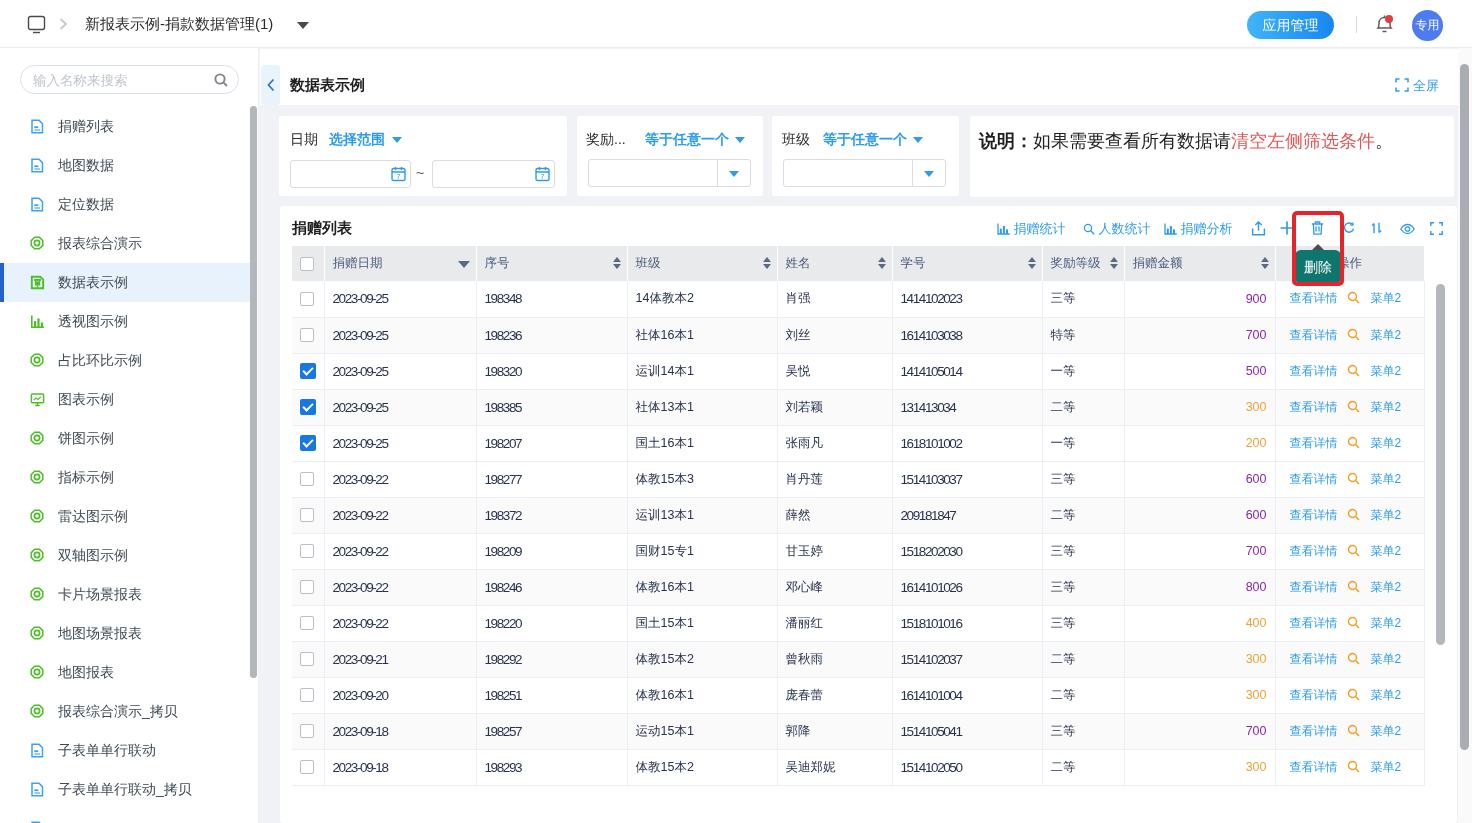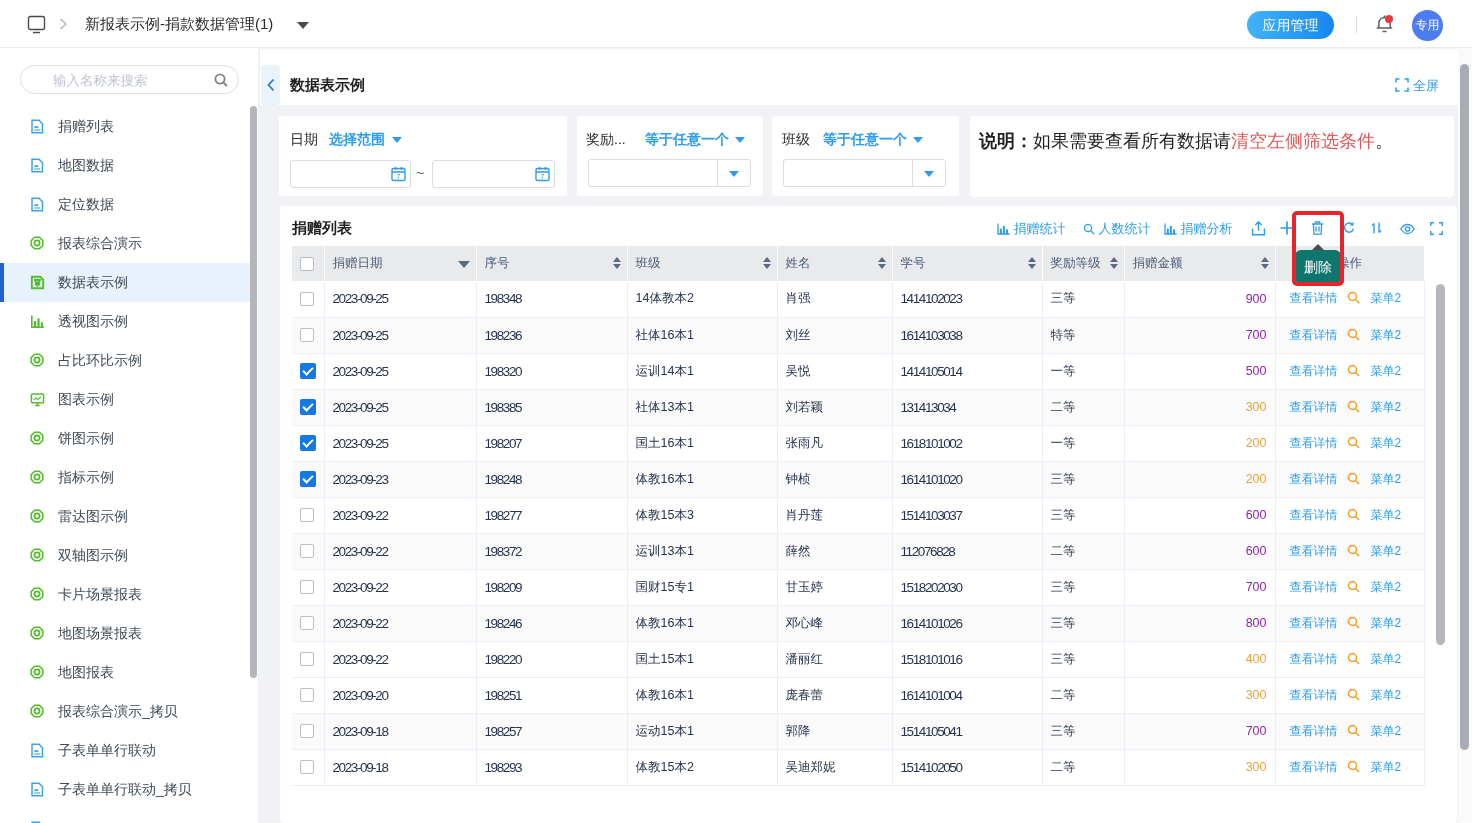--- a/index.html
+++ b/index.html
@@ -11,21 +11,21 @@
 #topbar { position:absolute; left:0; top:0; width:1472px; height:48px; background:#fff; border-bottom:1px solid #ebebeb; z-index:30; }
 #crumb { position:absolute; left:85px; top:0; height:41px; line-height:48px; font-size:15px; color:#2b2b2b; }
 #crumbcaret { position:absolute; left:297px; top:22px; width:0; height:0; border-left:6px solid transparent; border-right:6px solid transparent; border-top:7px solid #4a4a4a; }
 #appbtn { position:absolute; left:1247px; top:11px; width:87px; height:28px; border-radius:14px; background:linear-gradient(90deg,#41b4f9,#1787f1); color:#fff; font-size:14px; text-align:center; line-height:28px; }
 #topdiv { position:absolute; left:1356px; top:16px; width:1px; height:17px; background:#d8d8d8; }
 #avatar { position:absolute; left:1412px; top:10px; width:31px; height:31px; border-radius:50%; background:#4d7bf0; color:#fff; font-size:12px; text-align:center; line-height:31px; }
 
 
 #sidebar { position:absolute; left:0; top:48px; width:259px; height:775px; background:#fff; border-right:1px solid #eef0f2; z-index:20; }
 #search { position:absolute; left:20px; top:17px; width:219px; height:29px; border:1px solid #dcdfe6; border-radius:15px; }
-#search span { position:absolute; left:12px; top:6px; font-size:13.5px; color:#bfc4cd;margin-left:20px; }
+#search span { position:absolute; left:12px; top:6px; font-size:13.5px; color:#bfc4cd; }
 .mitem { position:absolute; left:0; width:250px; height:39px; }
 .mitem .ic { position:absolute; left:30px; top:12px; width:15px; height:15px; }
 .mitem .tx { position:absolute; left:58px; top:11px; font-size:14px; color:#3e4a54; white-space:nowrap; }
 .msel { background:#e7f2fc; }
 .msel .bar { position:absolute; left:0; top:0; width:4px; height:39px; background:#2463cf; }
 #sidescroll { position:absolute; left:250px; top:58px; width:7px; height:572px; background:#b3b6ba; border-radius:4px; }
 
 
 #chead { position:absolute; left:260px; top:49px; width:1212px; height:56px; background:#fff; z-index:5; }
 #backbtn { position:absolute; left:1px; top:16px; width:19px; height:40px; background:#e9f3fc; border-radius:4px; }
@@ -483,36 +483,20 @@
           <td>国土16本1</td>
           <td>张雨凡</td>
           <td class="num">1618101002</td>
           <td>一等</td>
           <td class="money"><span class="mo">200</span></td>
           <td style="padding-left:14px"><span class="oplink">查看详情</span><svg width="13" height="13" viewBox="0 0 13 13" style="vertical-align:-2px;margin:0 11px 0 9px">
               <circle cx="5.5" cy="5.5" r="4" fill="none" stroke="#f59a23" stroke-width="1.4"></circle>
               <path d="M8.5 8.5 L12 12" stroke="#f59a23" stroke-width="1.4"></path>
             </svg><span class="oplink">菜单2</span></td>
         </tr>
-        <tr class="alt">
-          <td style="padding-left:8px">
-            <div class="cbc"></div>
-          </td>
-          <td class="num">2023-09-23</td>
-          <td class="num">198248</td>
-          <td>体教16本1</td>
-          <td>钟桢</td>
-          <td class="num">1614101020</td>
-          <td>三等</td>
-          <td class="money"><span class="mo">200</span></td>
-          <td style="padding-left:14px"><span class="oplink">查看详情</span><svg width="13" height="13" viewBox="0 0 13 13" style="vertical-align:-2px;margin:0 11px 0 9px">
-              <circle cx="5.5" cy="5.5" r="4" fill="none" stroke="#f59a23" stroke-width="1.4"></circle>
-              <path d="M8.5 8.5 L12 12" stroke="#f59a23" stroke-width="1.4"></path>
-            </svg><span class="oplink">菜单2</span></td>
-        </tr>
         <tr>
           <td style="padding-left:8px">
             <div class="cb"></div>
           </td>
           <td class="num">2023-09-22</td>
           <td class="num">198277</td>
           <td>体教15本3</td>
           <td>肖丹莲</td>
           <td class="num">1514103037</td>
           <td>三等</td>
@@ -523,21 +507,21 @@
             </svg><span class="oplink">菜单2</span></td>
         </tr>
         <tr class="alt">
           <td style="padding-left:8px">
             <div class="cb"></div>
           </td>
           <td class="num">2023-09-22</td>
           <td class="num">198372</td>
           <td>运训13本1</td>
           <td>薛然</td>
-          <td class="num">112076828</td>
+          <td class="num">209181847</td>
           <td>二等</td>
           <td class="money"><span class="mp">600</span></td>
           <td style="padding-left:14px"><span class="oplink">查看详情</span><svg width="13" height="13" viewBox="0 0 13 13" style="vertical-align:-2px;margin:0 11px 0 9px">
               <circle cx="5.5" cy="5.5" r="4" fill="none" stroke="#f59a23" stroke-width="1.4"></circle>
               <path d="M8.5 8.5 L12 12" stroke="#f59a23" stroke-width="1.4"></path>
             </svg><span class="oplink">菜单2</span></td>
         </tr>
         <tr>
           <td style="padding-left:8px">
             <div class="cb"></div>
@@ -579,20 +563,36 @@
           <td>国土15本1</td>
           <td>潘丽红</td>
           <td class="num">1518101016</td>
           <td>三等</td>
           <td class="money"><span class="mo">400</span></td>
           <td style="padding-left:14px"><span class="oplink">查看详情</span><svg width="13" height="13" viewBox="0 0 13 13" style="vertical-align:-2px;margin:0 11px 0 9px">
               <circle cx="5.5" cy="5.5" r="4" fill="none" stroke="#f59a23" stroke-width="1.4"></circle>
               <path d="M8.5 8.5 L12 12" stroke="#f59a23" stroke-width="1.4"></path>
             </svg><span class="oplink">菜单2</span></td>
         </tr>
+        <tr class="alt">
+          <td style="padding-left:8px">
+            <div class="cb"></div>
+          </td>
+          <td class="num">2023-09-21</td>
+          <td class="num">198292</td>
+          <td>体教15本2</td>
+          <td>曾秋雨</td>
+          <td class="num">1514102037</td>
+          <td>二等</td>
+          <td class="money"><span class="mo">300</span></td>
+          <td style="padding-left:14px"><span class="oplink">查看详情</span><svg width="13" height="13" viewBox="0 0 13 13" style="vertical-align:-2px;margin:0 11px 0 9px">
+              <circle cx="5.5" cy="5.5" r="4" fill="none" stroke="#f59a23" stroke-width="1.4"></circle>
+              <path d="M8.5 8.5 L12 12" stroke="#f59a23" stroke-width="1.4"></path>
+            </svg><span class="oplink">菜单2</span></td>
+        </tr>
         <tr>
           <td style="padding-left:8px">
             <div class="cb"></div>
           </td>
           <td class="num">2023-09-20</td>
           <td class="num">198251</td>
           <td>体教16本1</td>
           <td>庞春蕾</td>
           <td class="num">1614101004</td>
           <td>二等</td>

